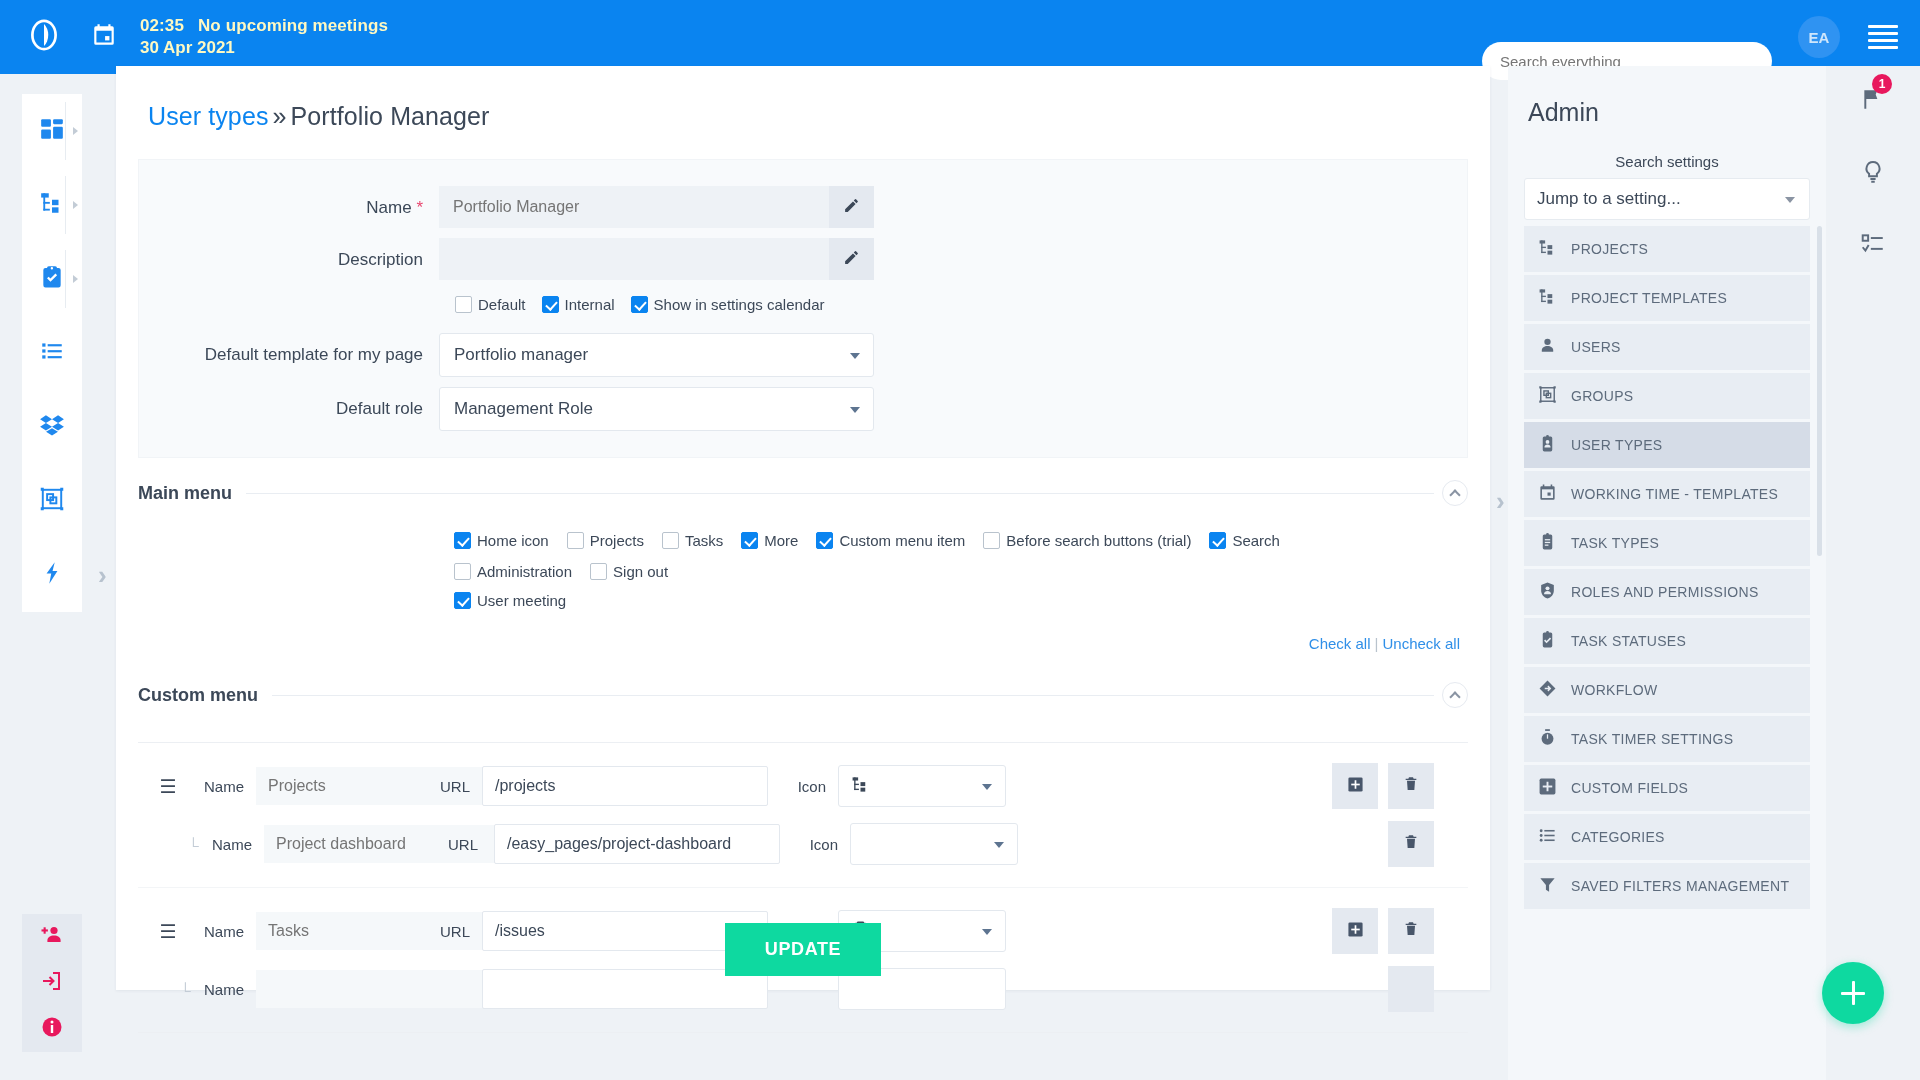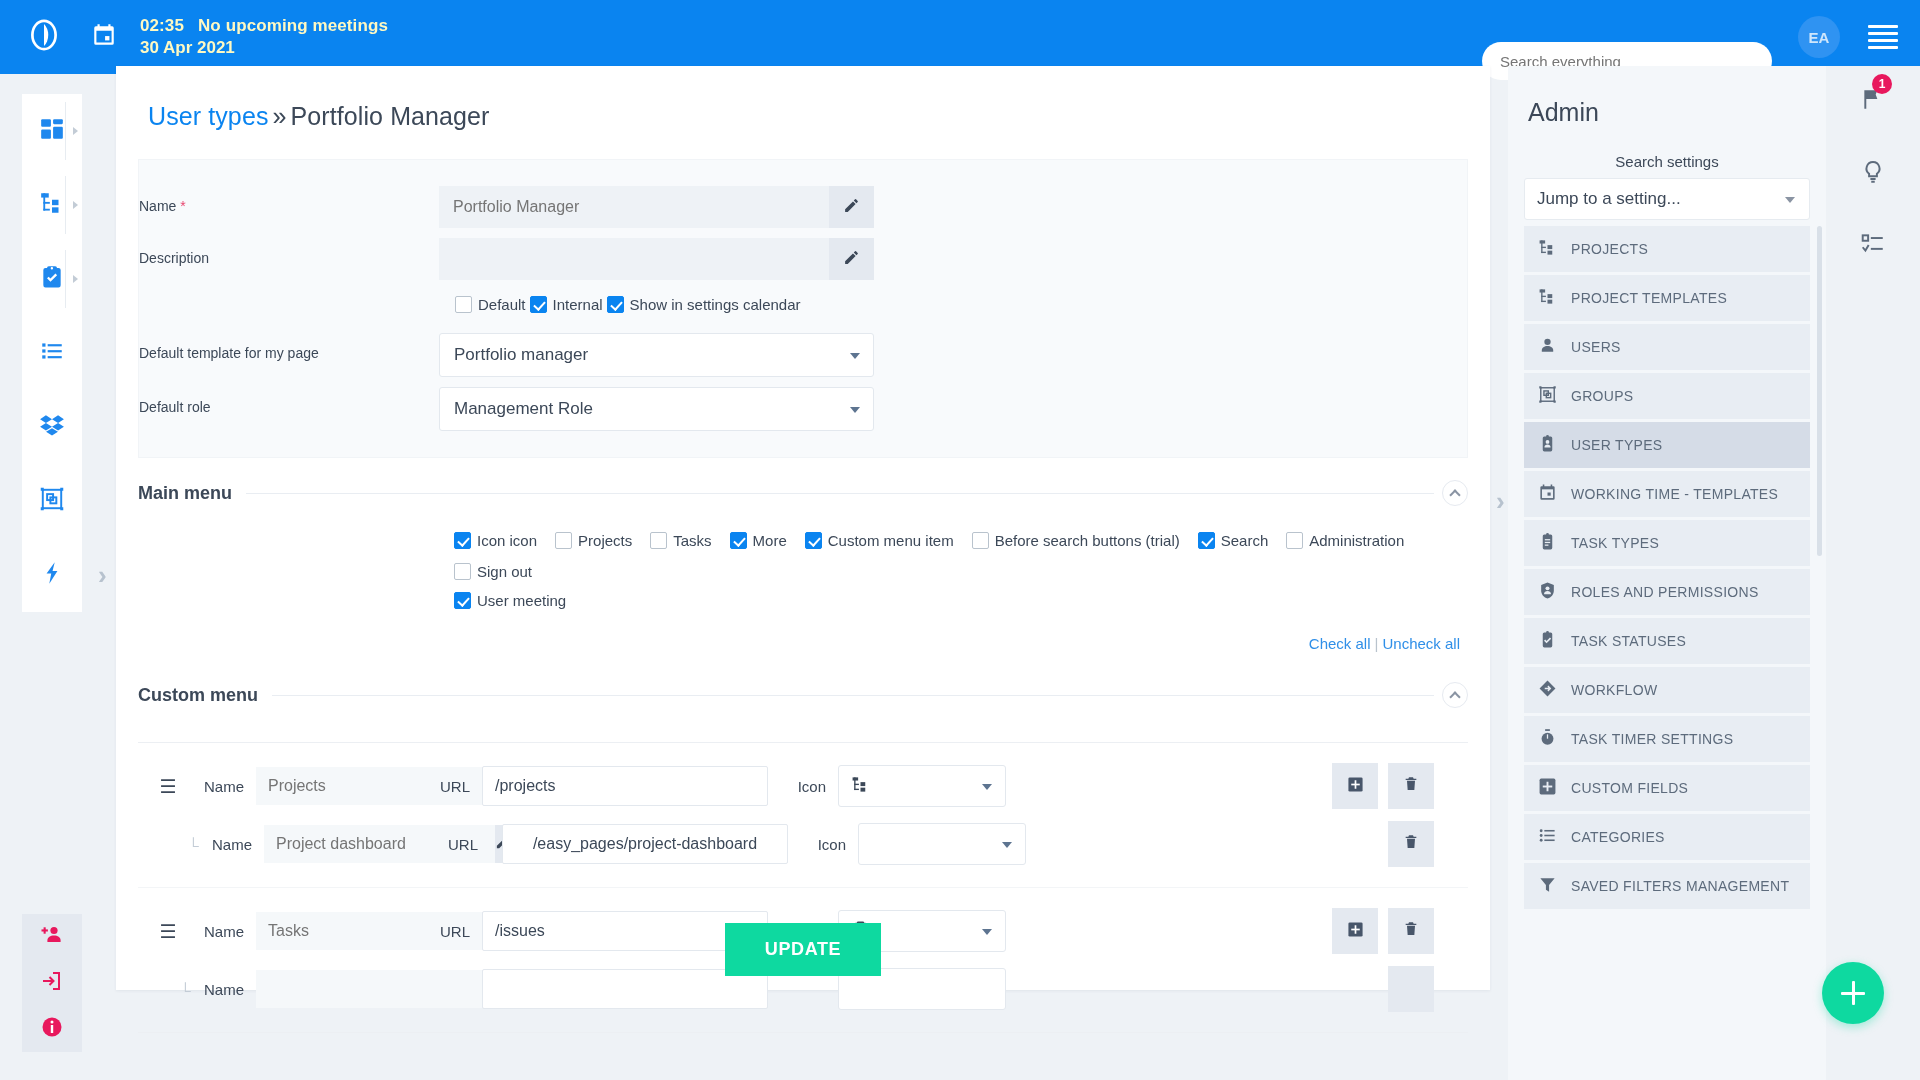--- a/index.html
+++ b/index.html
@@ -68,35 +68,35 @@
   .breadcrumb a { color: #0a84f0; text-decoration: none; }
   .breadcrumb .sep { color: #3c4858; margin: 0 4px; }
   .breadcrumb .cur { color: #3c4858; }
 
   .form-panel {
     margin: 28px 22px 0 22px; background: #f8fafc; padding: 26px 0 26px 0;
     border: 1px solid #f1f4f7;
   }
   .form-row { display: flex; align-items: flex-start; margin-bottom: 10px; }
   .form-label {
-    width: 300px; text-align: left; padding-right: 16px; font-size: 14px;
+    width: 300px; text-align: right; padding-right: 16px; font-size: 17px;
     color: #3c4858; padding-top: 11px; line-height: 1.35;
   }
   .req { color: #e8466f; }
   .input-wrap { display: flex; width: 435px; }
   .txt-input {
     flex: 1; height: 42px; border: none; background: #eef2f6; padding: 0 14px;
     font-size: 16px; color: #9aa5b1; font-family: "Liberation Sans", sans-serif; outline: none;
   }
   .pencil-btn {
     width: 45px; height: 42px; background: #e4e9f0; display:flex;
     align-items:center; justify-content:center; cursor:pointer;
   }
 
-  .check-row { display: flex; align-items: flex-end; margin: 16px 0 20px 316px; gap: 4px; }
+  .check-row { display: flex; align-items: flex-end; margin: 16px 0 20px 316px; gap: 16px; }
   .ck { display: flex; align-items: center; gap: 6px; font-size: 15px; color: #3c4858; cursor: pointer;}
   .box {
     width: 17px; height: 17px; border: 1.6px solid #b9c3cd; border-radius: 2px;
     background: #fff; display: inline-block; position: relative; flex: none;
   }
   .box.on { background: #0a84f0; border-color: #0a84f0; }
   .box.on:after {
     content: ""; position: absolute; left: 5px; top: 1.5px; width: 5px; height: 9px;
     border: solid #fff; border-width: 0 2px 2px 0; transform: rotate(42deg);
   }
@@ -443,21 +443,21 @@
       <div class="sec-title">Main menu</div>
       <div class="sec-line"></div>
       <div class="sec-collapse">
         <span class="chev-up"></span>
       </div>
     </div>
 
     <div class="menu-checks">
       <label class="ck">
           <span class="box on"></span>
-          <span>Icon icon</span>
+          <span>Home icon</span>
         </label>
       <label class="ck">
           <span class="box"></span>
           <span>Projects</span>
         </label>
       <label class="ck">
           <span class="box"></span>
           <span>Tasks</span>
         </label>
       <label class="ck">
@@ -561,21 +561,21 @@
           </div>
           <div class="cm-name-wrap">
             <input class="cm-name" placeholder="Project dashboard" style="">
             <div class="cm-pencil">
               <span><svg width="15" height="15" viewBox="0 0 24 24" fill="#3c4858">
                     <path d="M3 17.3V21h3.7L17.8 9.9 14.1 6.2 3 17.3zM20.7 7a1 1 0 0 0 0-1.4l-2.3-2.3a1 1 0 0 0-1.4 0l-1.8 1.8 3.7 3.7L20.7 7z"></path>
                   </svg></span>
             </div>
           </div>
           <div class="cm-lbl" style="width:54px;">URL</div>
-          <input class="cm-url" style="margin-left: 12px; text-align: center;" value="/easy_pages/project-dashboard">
+          <input class="cm-url" style="margin-left: 4px;" value="/easy_pages/project-dashboard">
           <div class="cm-lbl" style="width:56px;margin-left:14px;">Icon</div>
           <div class="cm-icon-wrap" style="margin-left:0;">
             <div class="cm-icon-sel"></div>
             <span class="caret"></span>
           </div>
           <div class="cm-btns">
             <div class="cm-btn ghost"></div>
             <div class="cm-btn">
               <span><svg width="16" height="16" viewBox="0 0 24 24" fill="#48566a">
                     <path d="M9 2h6l1 2h4v2H4V4h4l1-2zM6 7h12l-1 14H7L6 7z"></path>

